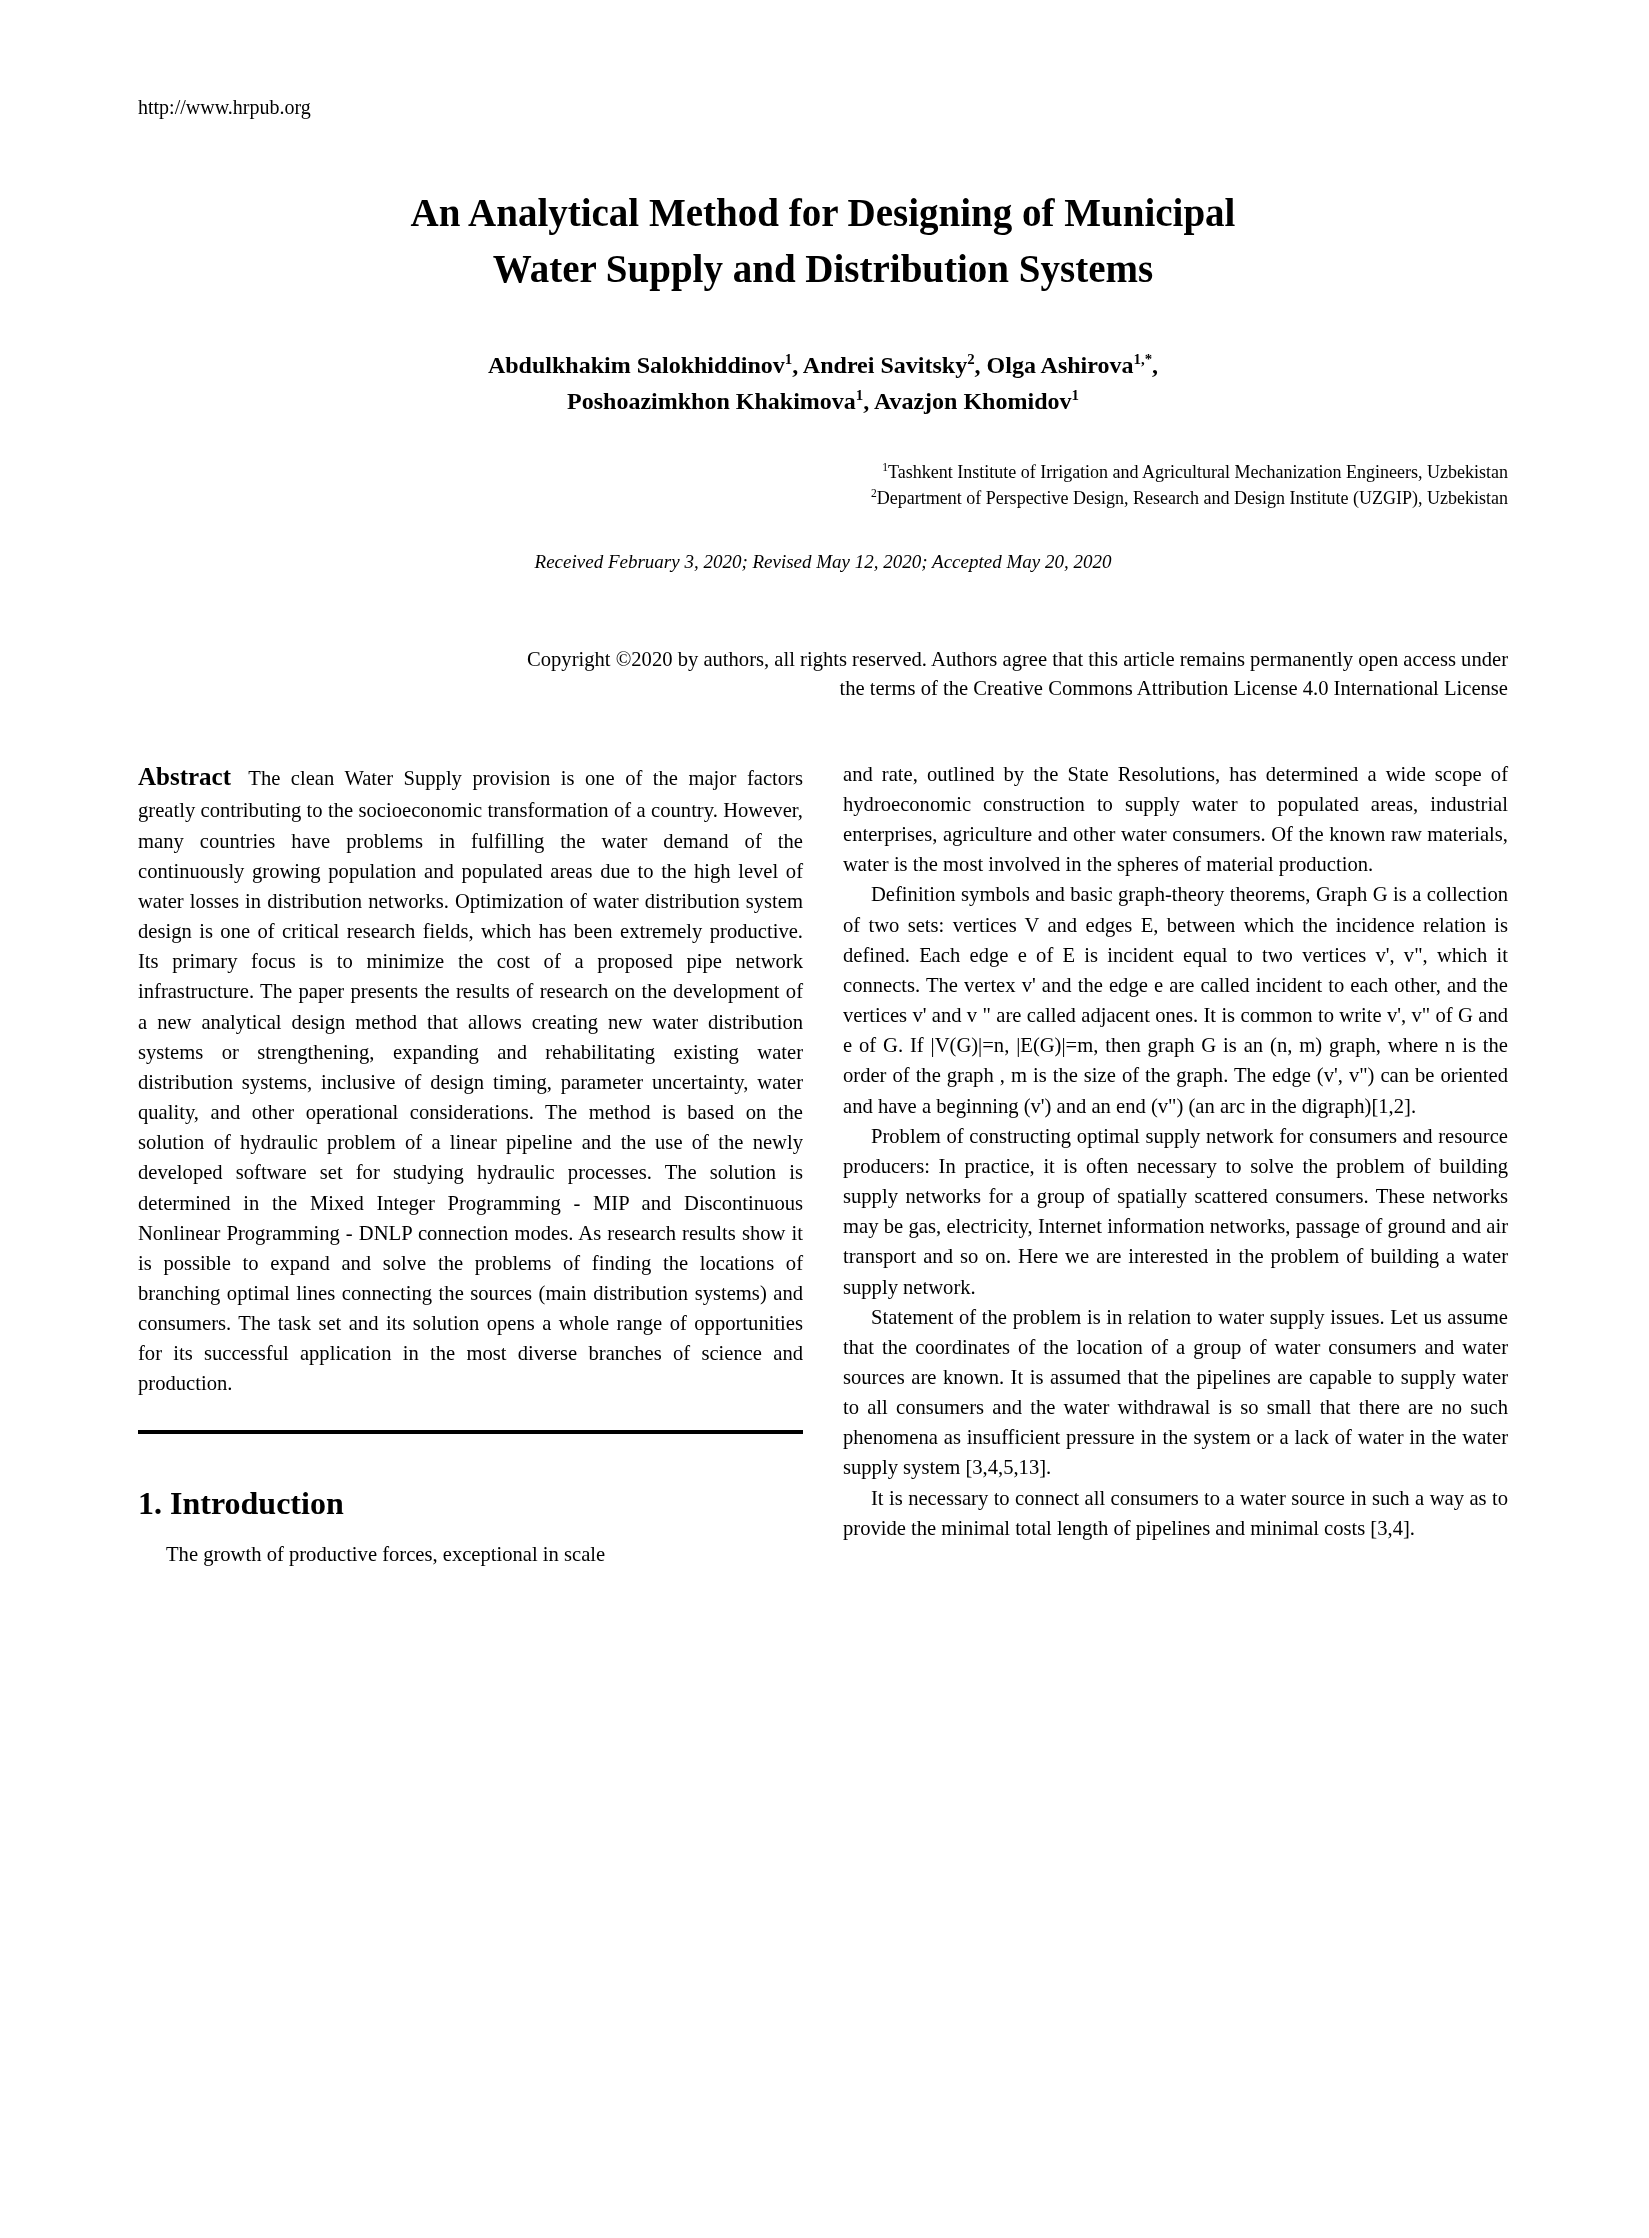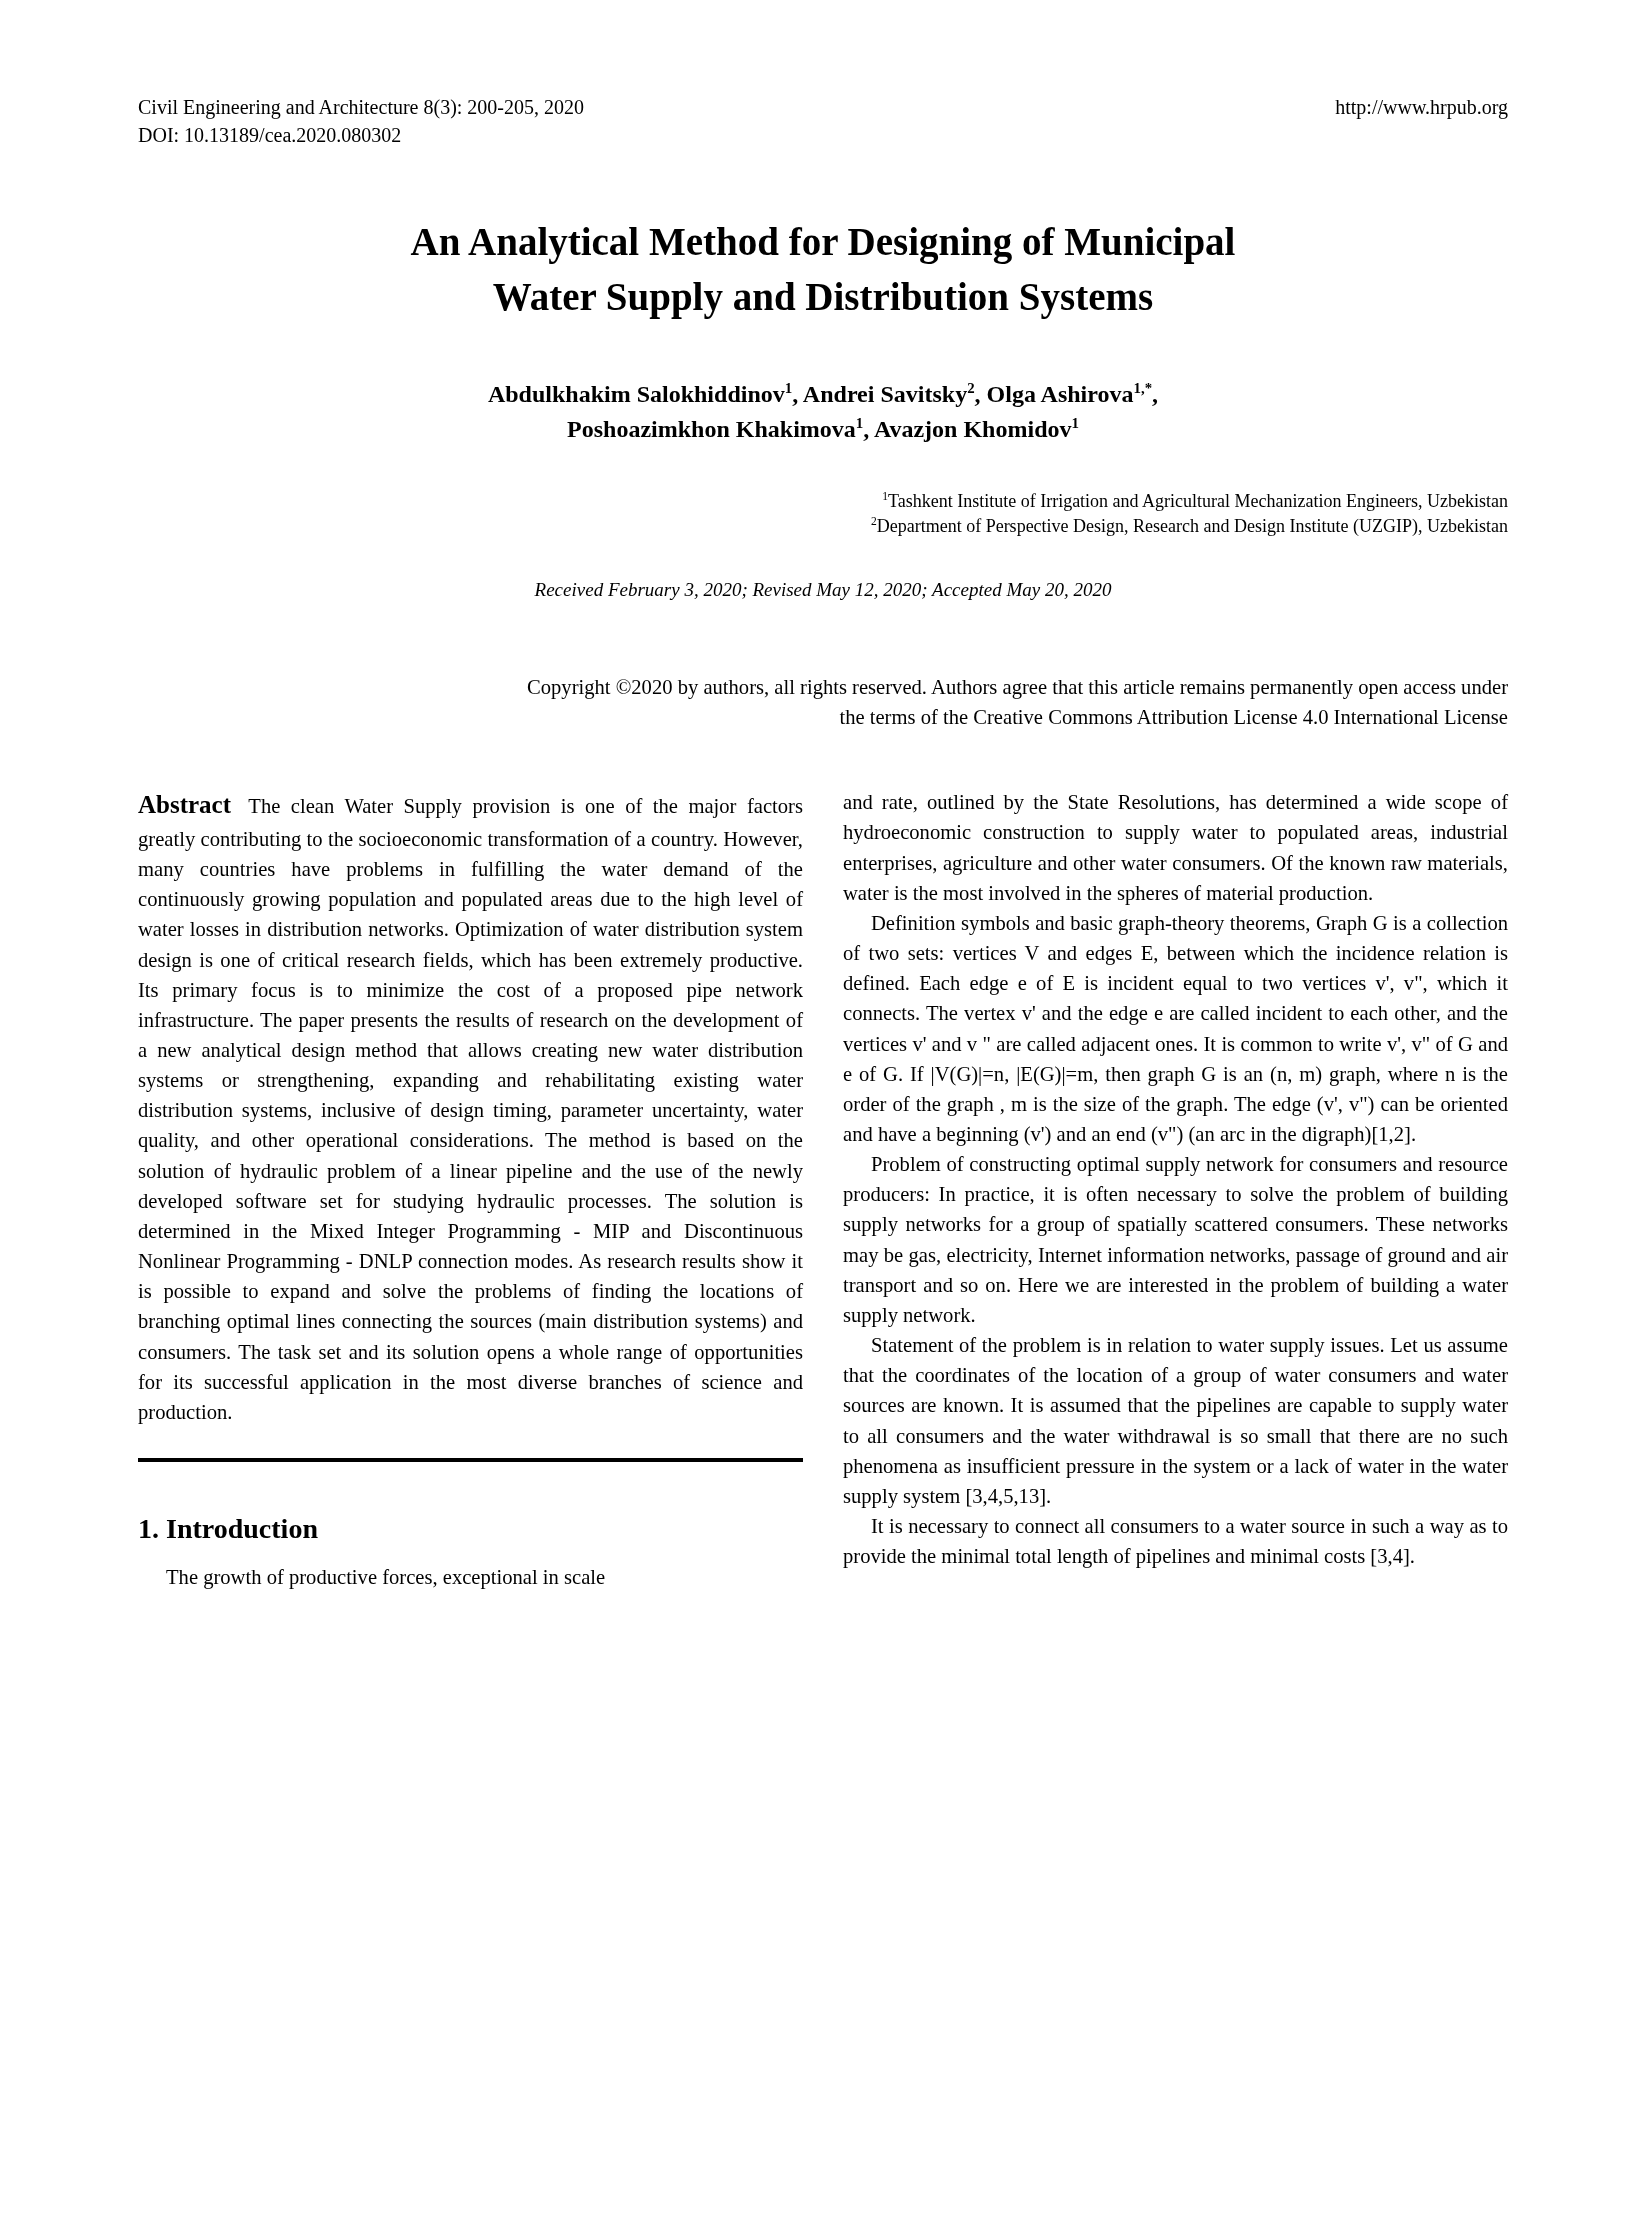--- a/index.html
+++ b/index.html
@@ -129,37 +129,33 @@
   .keywords-block { margin-top: 21px; }
 
   .rule {
     border: none;
     border-top: 4.7px solid #000;
     margin: 31px 0 0 0;
     width: 100%;
   }
 
   .section-heading {
-    font-size: 28px;
+    font-size: 32px;
     font-weight: bold;
     margin: 49px 0 14.6px 0;
     line-height: 1.3;
   }
 </style>
 </head>
 <body>
 
 <div class="page">
   <div class="content">
 
     <div class="runhead">
-      <div class="runhead-left">
-        <span class="runhead-line">Civil Engineering and Architecture 8(3): 200-205, 2020</span>
-        <span class="runhead-line">DOI: 10.13189/cea.2020.080302</span>
-      </div>
       <div class="runhead-right">
         <span class="runhead-line">http://www.hrpub.org</span>
       </div>
     </div>
 
     <div class="title-block">
       <h1 class="title">
         <span class="title-line">An Analytical Method for Designing of Municipal</span>
         <span class="title-line">Water Supply and Distribution Systems</span>
       </h1>

